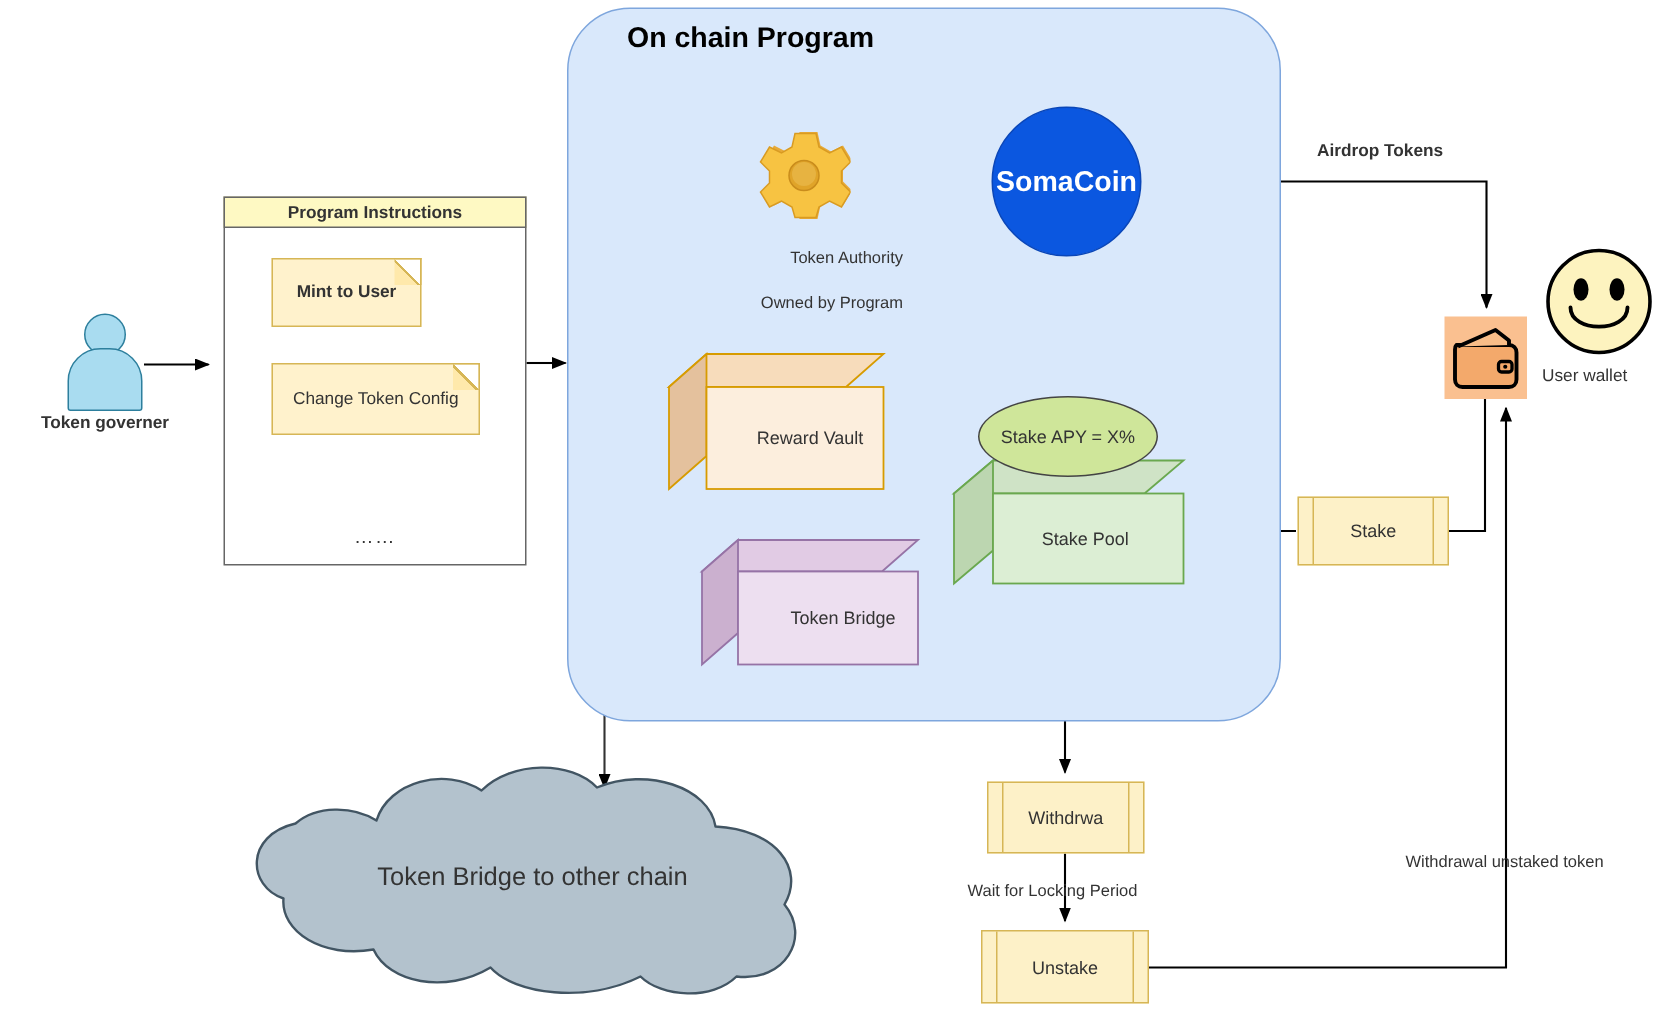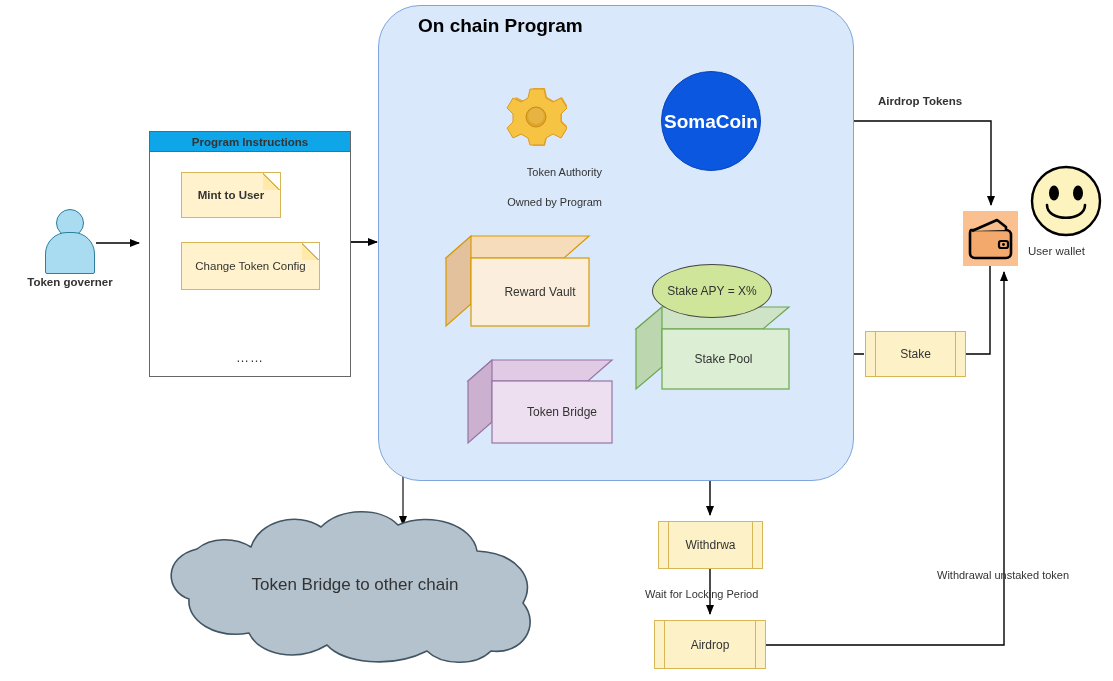--- a/index.html
+++ b/index.html
@@ -29,21 +29,21 @@
     line-height:28px;
   }
 
   
   #prog-box{
     left:149px;top:131px;width:202px;height:246px;
     background:#ffffff;border:1px solid #666666;
   }
   #prog-header{
     left:149px;top:131px;width:202px;height:21px;
-    background:#0ea5e9;border:1px solid #666666;
+    background:#fef9c3;border:1px solid #666666;
     font-size:11.5px;font-weight:bold;color:#333;
     display:flex;align-items:center;justify-content:center;
   }
   .note{
     background:#fff2cc;border:1px solid #d6b656;
     display:flex;align-items:center;justify-content:center;
     font-size:11.5px;color:#333;
     position:absolute;box-sizing:border-box;
   }
   .note .fold{
@@ -264,21 +264,21 @@
     <span>Stake</span>
   </div>
   <div class="proc" id="unstake">
     <span class="bar l"></span>
     <span class="bar r"></span>
     <span>Withdrwa</span>
   </div>
   <div class="proc" id="withdraw">
     <span class="bar l"></span>
     <span class="bar r"></span>
-    <span>Airdrop</span>
+    <span>Unstake</span>
   </div>
 
   <div class="node" id="wallet">
     <svg width="55" height="55" viewBox="0 0 55 55" xmlns="http://www.w3.org/2000/svg">
       <path d="M8,19 L43,19 C46,19 48,21 48,24 L48,42 C48,45 46,47 43,47 L12,47 C9,47 7,45 7,42 L7,22 C7,20 8,19 8,19 Z" fill="#f3a96b" stroke="#000" stroke-width="2.6" stroke-linejoin="round"></path>
       <path d="M9,20 L34,9 L43,16 L43,19" fill="#f8bd88" stroke="#000" stroke-width="2.6" stroke-linejoin="round"></path>
       <rect x="36" y="30" width="9" height="7" rx="2" fill="#f3a96b" stroke="#000" stroke-width="2.2"></rect>
       <circle cx="40.5" cy="33.5" r="1.4" fill="#000"></circle>
     </svg>
   </div>

